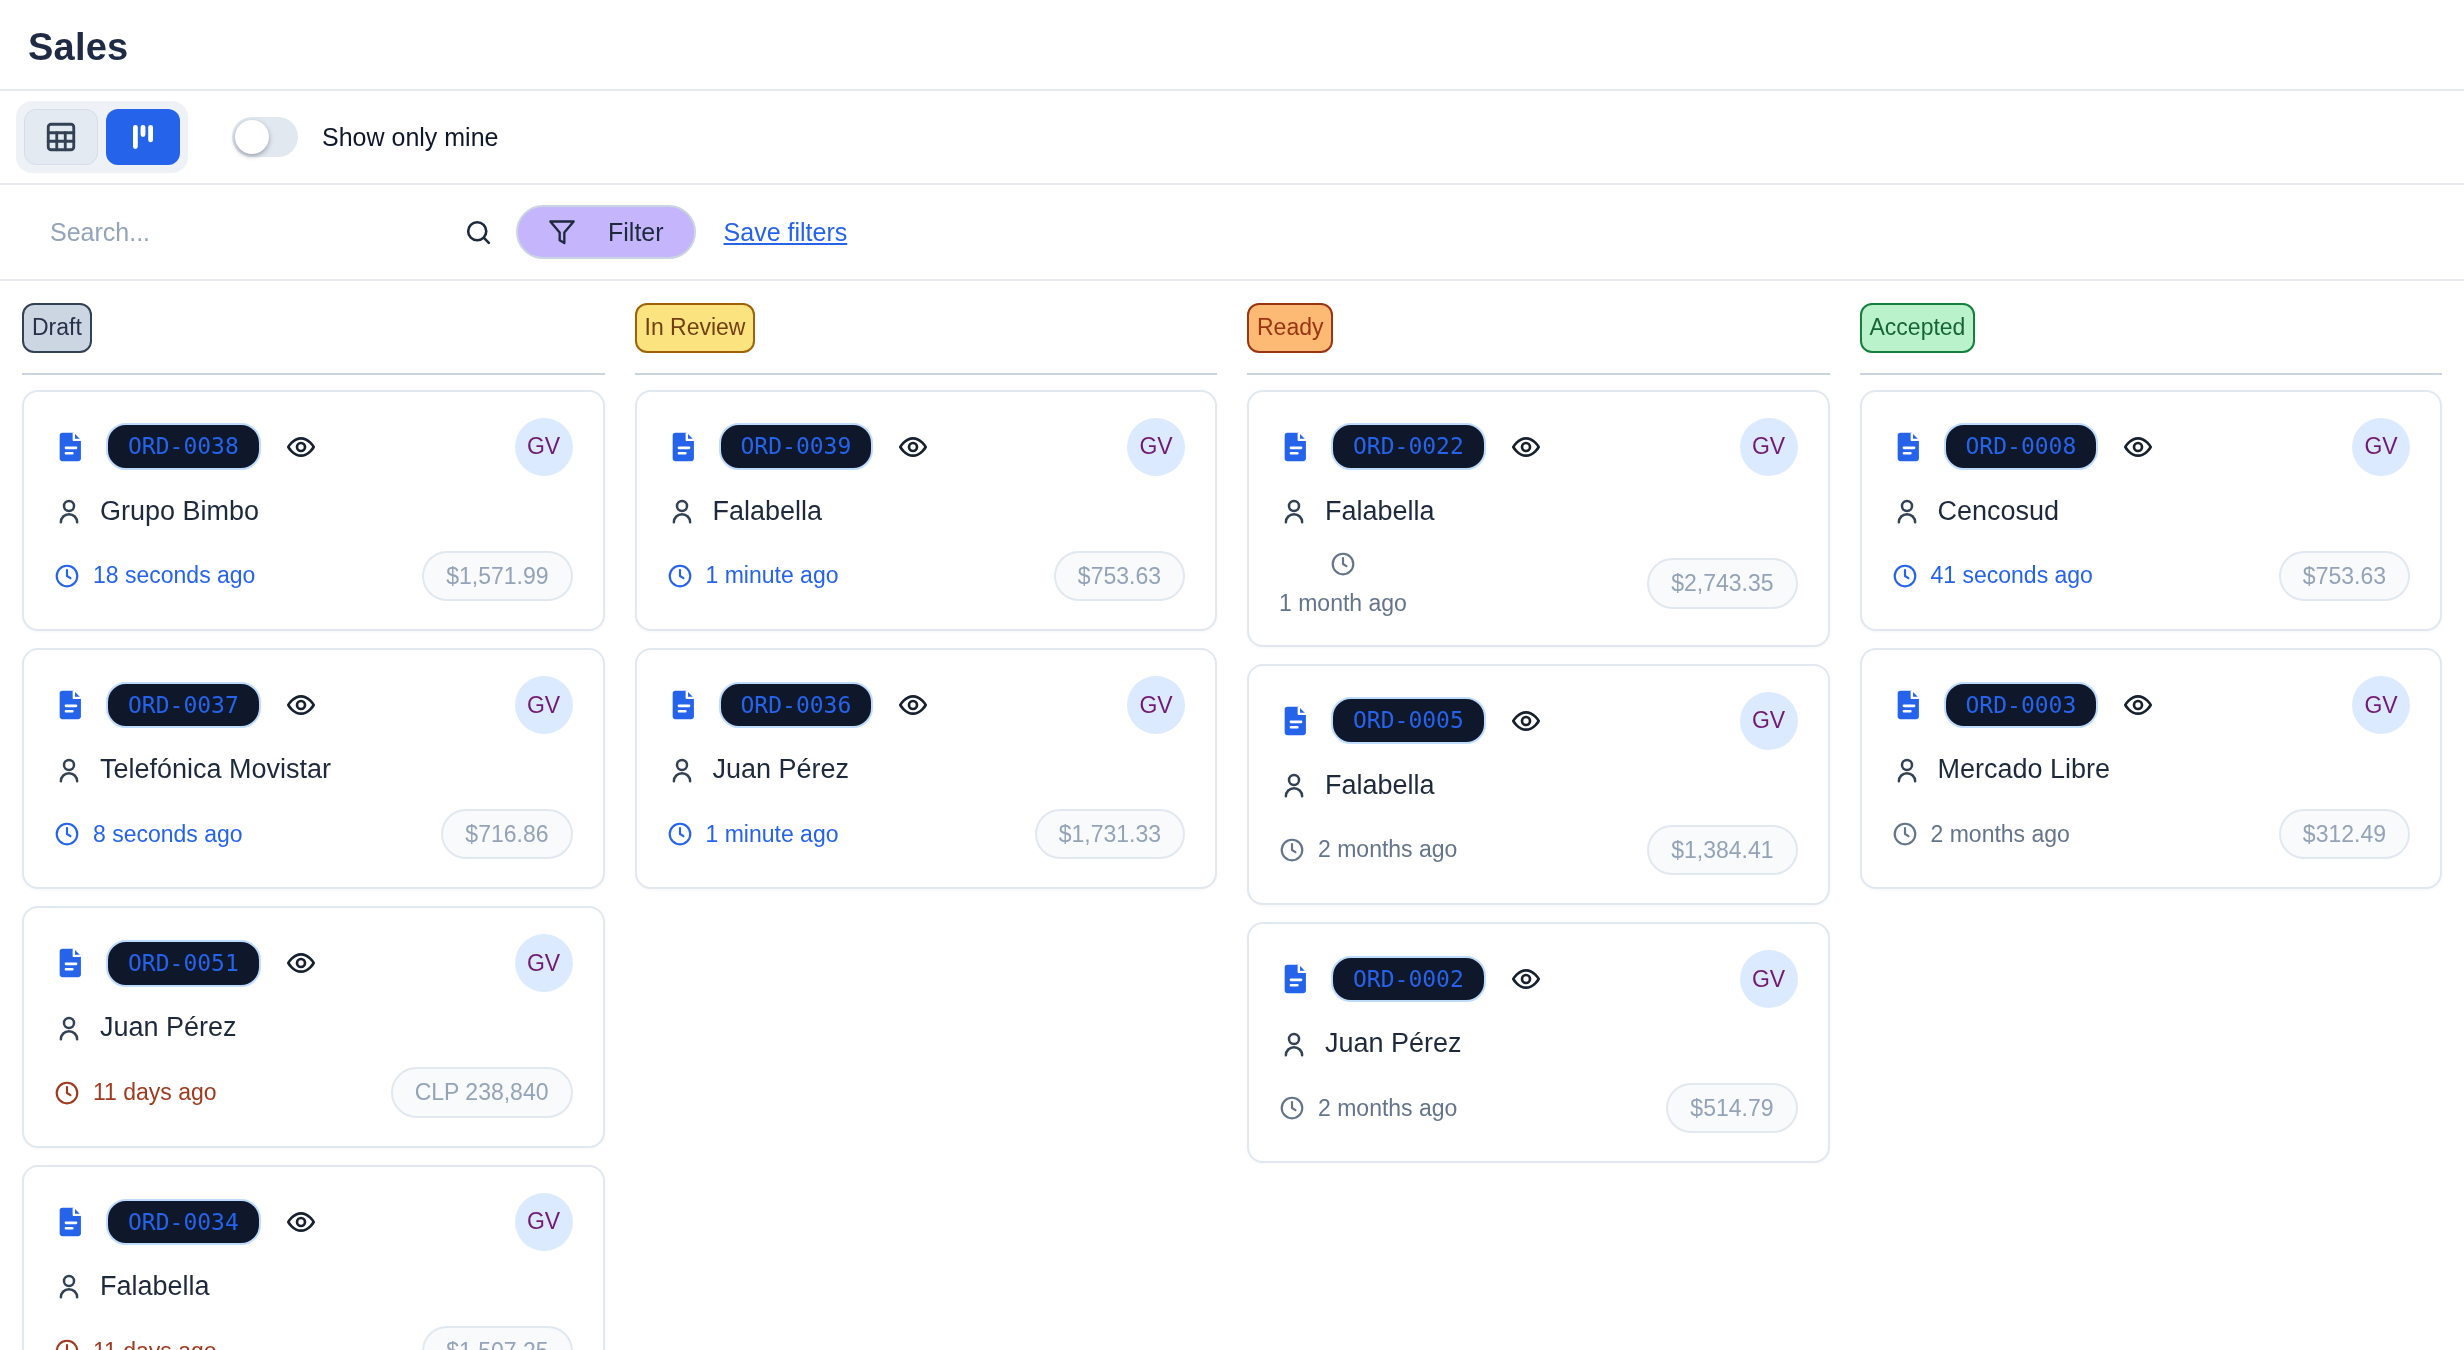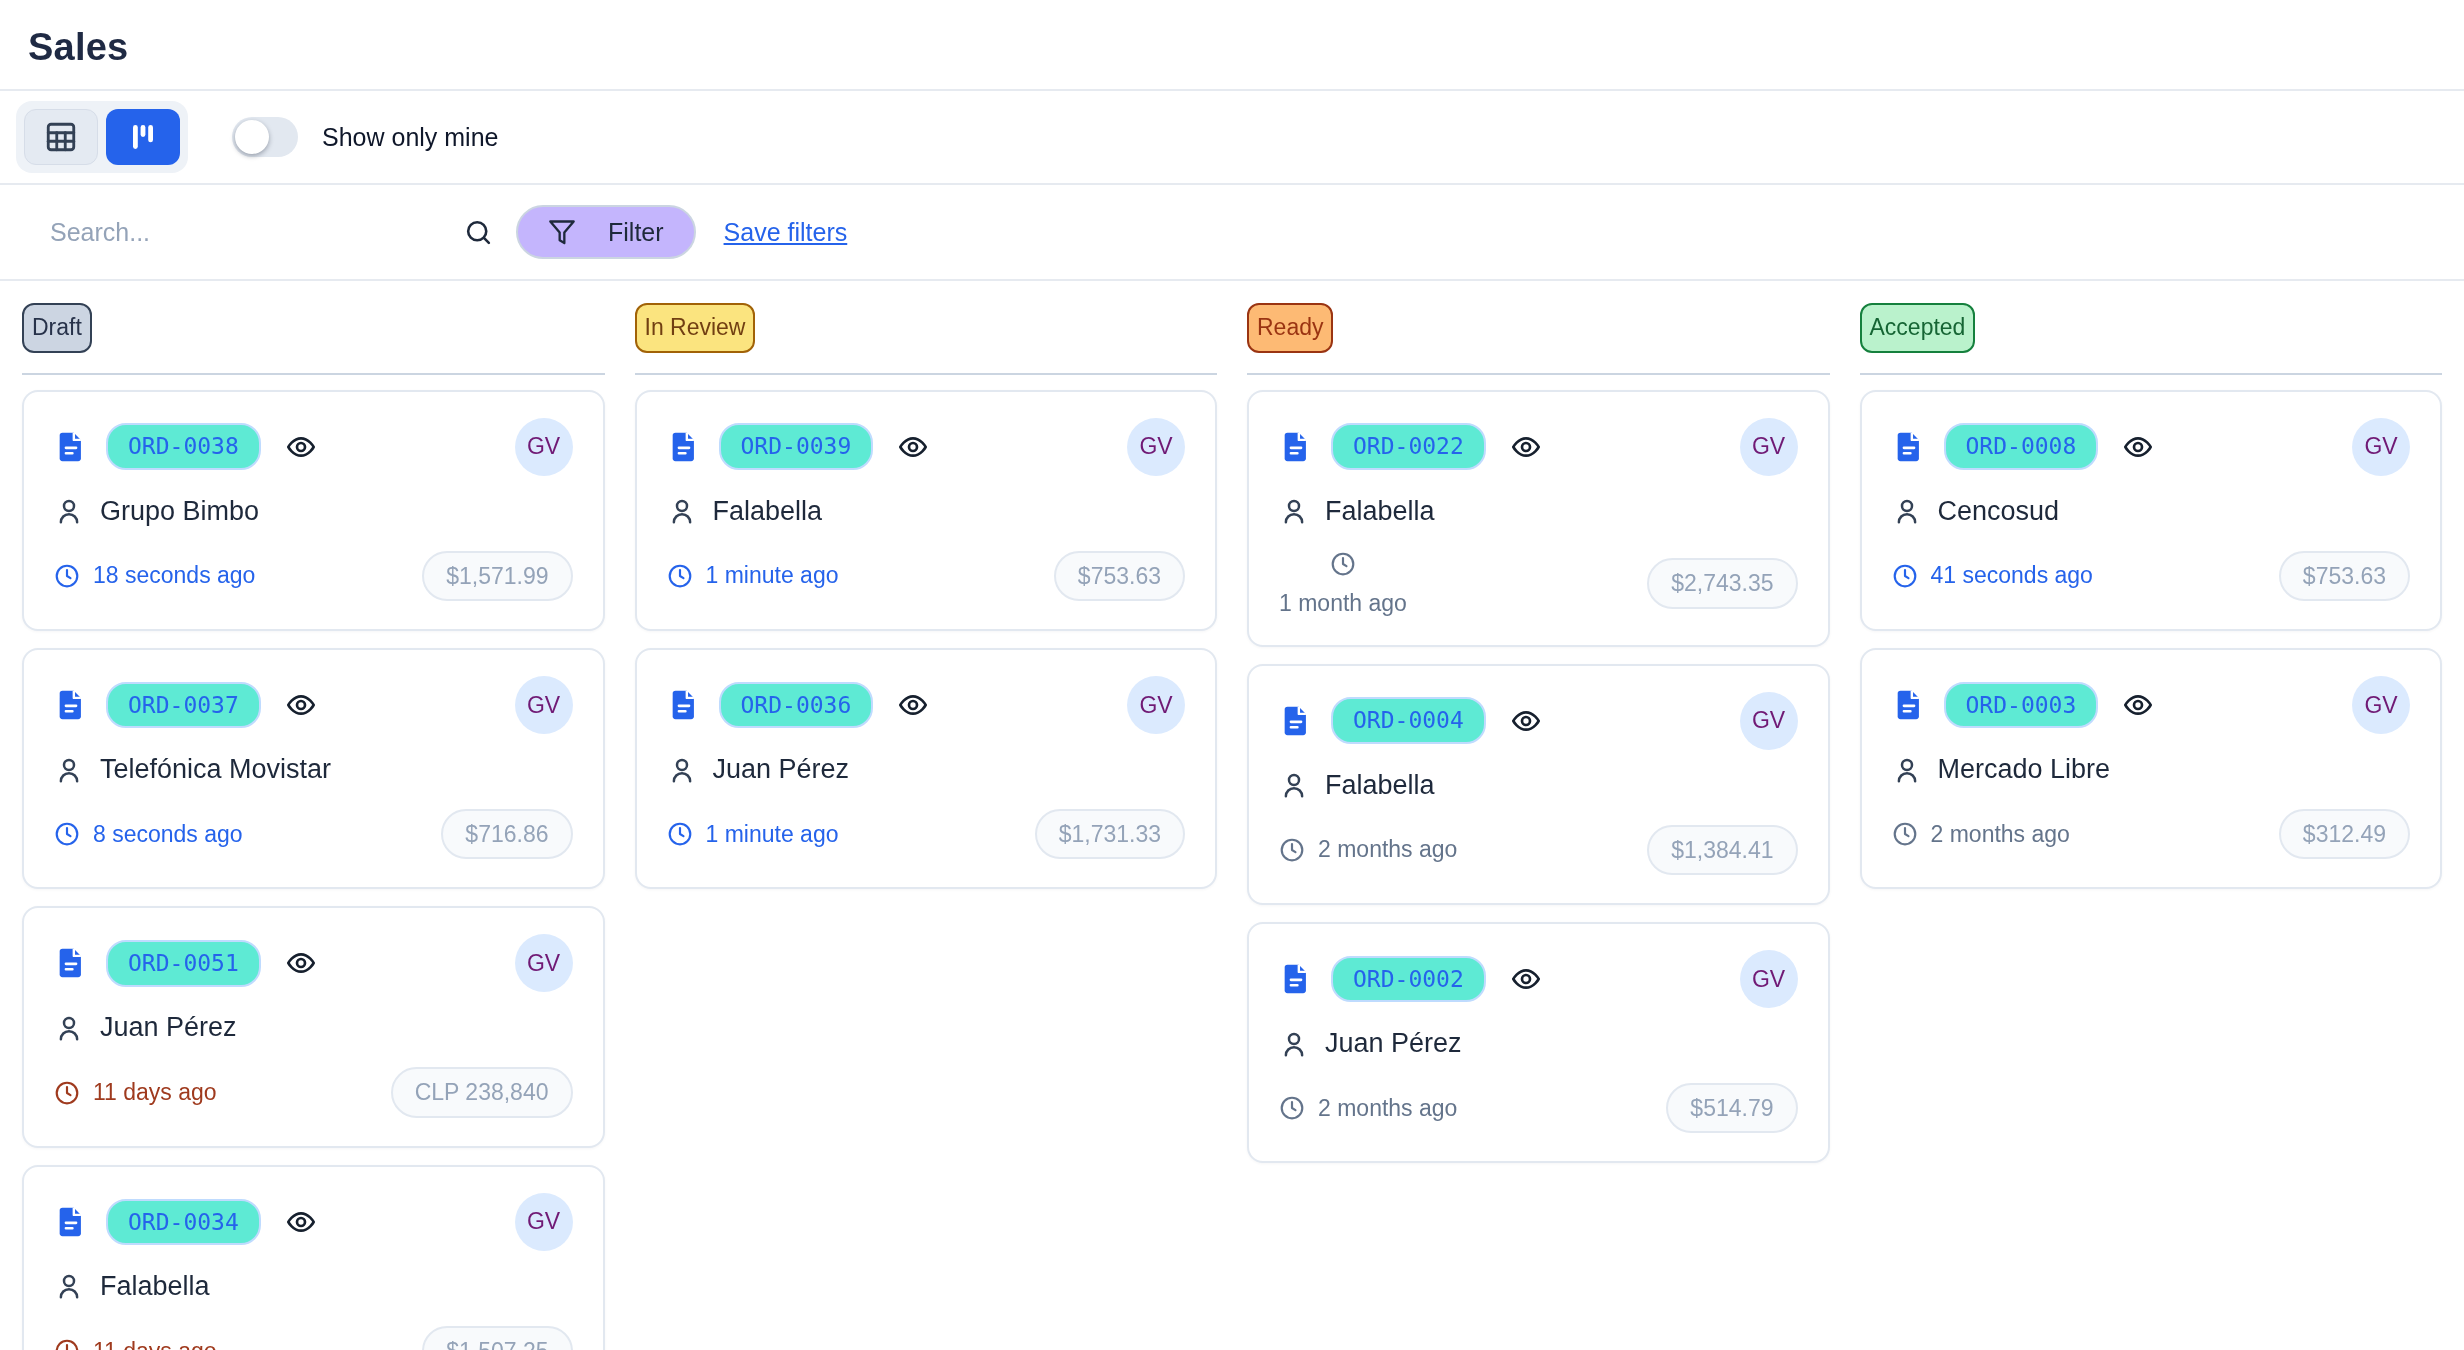--- a/index.html
+++ b/index.html
@@ -65,21 +65,21 @@
   .card {
     background: #ffffff; border: 2px solid #e2e8f0; border-radius: 16px;
     padding: 26px 30px 28px; margin-bottom: 17px;
     box-shadow: 0 1px 3px rgba(15,23,42,.04); cursor: grab;
   }
   .card-row { display: flex; align-items: center; }
   .card-row.top { gap: 0; }
   .doc-icon { display: flex; margin-right: 18px; }
   .order-pill {
     font-family: "DejaVu Sans Mono", "Liberation Mono", monospace;
-    font-size: 23px; color: #2563eb; background: #5eead4; border: 2px solid #bfdbfe;
+    font-size: 23px; color: #2563eb; background: #0f172a; border: 2px solid #bfdbfe;
     border-radius: 20px; padding: 8px 20px; cursor: pointer; line-height: 1.15;
   }
   .eye-btn { background: none; border: none; margin-left: 24px; display: flex; align-items: center; cursor: pointer; }
   .avatar {
     margin-left: auto; width: 58px; height: 58px; border-radius: 50%;
     background: #dbeafe; color: #701a75; font-size: 23px; font-weight: 500;
     display: flex; align-items: center; justify-content: center;
   }
   .card-row.customer { margin-top: 20px; gap: 16px; }
   .customer-name { font-size: 27px; font-weight: 500; color: #1e293b; }
@@ -482,21 +482,21 @@
 
   <article class="card">
     <div class="card-row top">
       <span class="doc-icon">
         <svg width="34" height="34" viewBox="0 0 24 24">
           <path fill="#2563eb" d="M6 2h8l5 5v13a2 2 0 0 1-2 2H6a2 2 0 0 1-2-2V4a2 2 0 0 1 2-2z"></path>
           <path d="M14 2v5h5" fill="none" stroke="#ffffff" stroke-width="1.7" stroke-linejoin="round"></path>
           <path d="M8.4 12.6h7.2M8.4 16.4h4.6" stroke="#ffffff" stroke-width="1.8" stroke-linecap="round"></path>
         </svg>
       </span>
-      <button class="order-pill">ORD-0004</button>
+      <button class="order-pill">ORD-0005</button>
       <button class="eye-btn">
         <span class="icon-wrap">
           <svg width="32" height="32" viewBox="0 0 24 24" fill="none" stroke="#16202e" stroke-width="2" stroke-linecap="round" stroke-linejoin="round">
             <path d="M2.5 12S6 5.5 12 5.5 21.5 12 21.5 12 18 18.5 12 18.5 2.5 12 2.5 12z"></path>
             <circle cx="12" cy="12" r="3"></circle>
           </svg>
         </span>
       </button>
       <span class="avatar">GV</span>
     </div>

